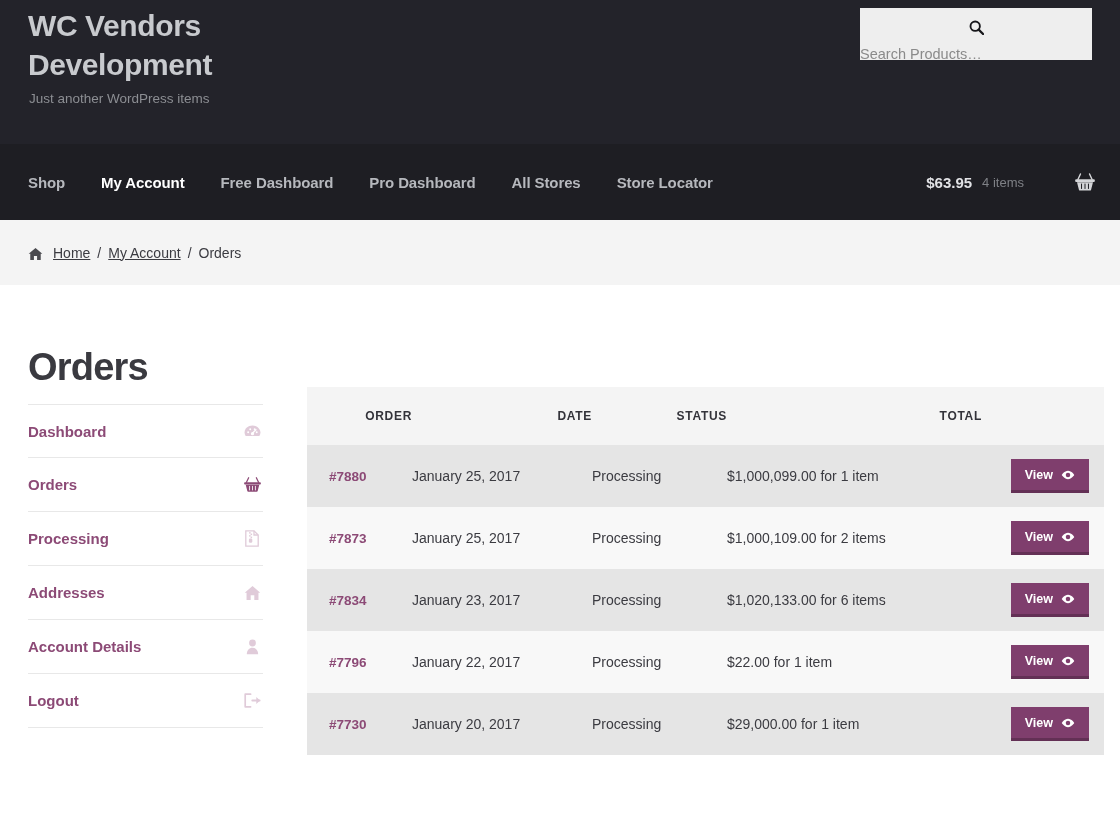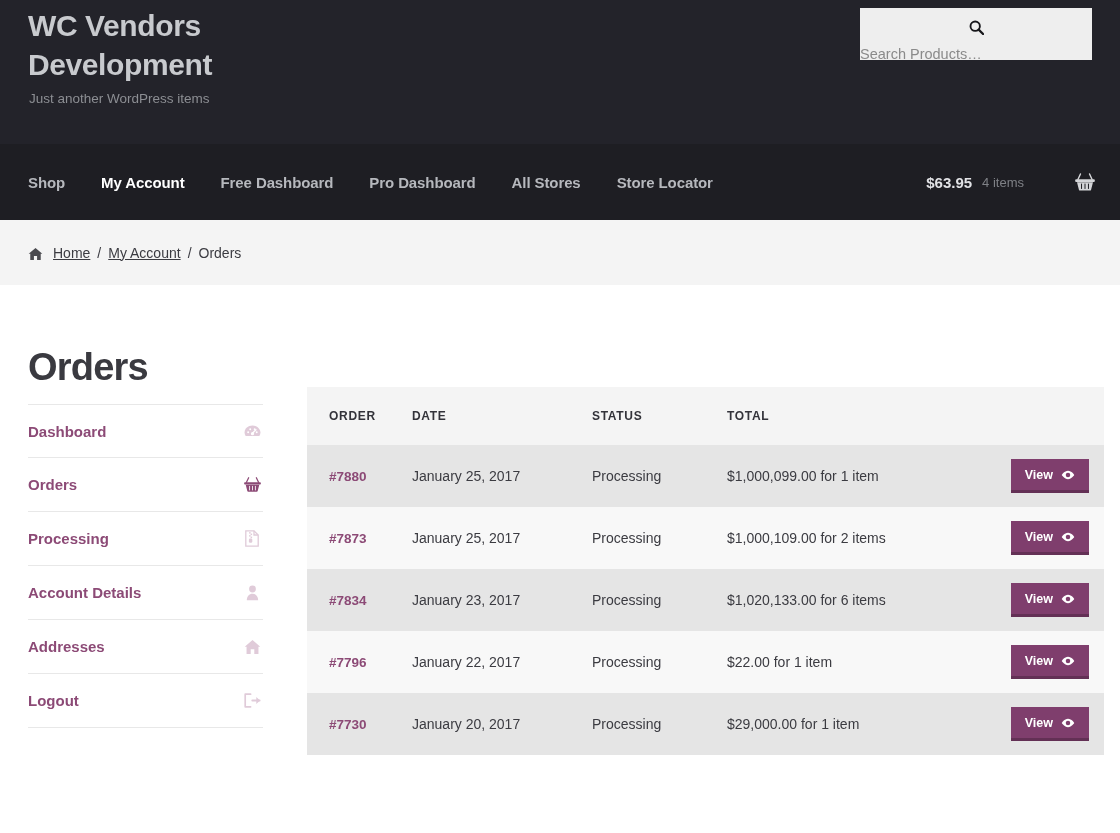--- a/index.html
+++ b/index.html
@@ -211,21 +211,21 @@
   .orders-table {
     position: absolute;
     left: 307px;
     top: 102px;
     width: 797px;
     border-collapse: collapse;
     table-layout: fixed;
   }
   .orders-table th {
     background: #f4f4f4;
-    text-align: left;
+    text-align: right;
     font-size: 12px;
     font-weight: 700;
     letter-spacing: 0.7px;
     color: #33333a;
     padding: 22px 0 22px 0;
     height: 56px;
     text-transform: uppercase;
   }
   .orders-table th.c-order   { padding-left: 22px; width: 105px; }
   .orders-table th.c-date    { width: 180px; }
@@ -389,35 +389,35 @@
             <rect x="5.6" y="3.6" width="1.5" height="1.5" fill="#e0cbd9"></rect>
             <rect x="4.1" y="5.1" width="1.5" height="1.5" fill="#e0cbd9"></rect>
             <rect x="5.6" y="6.6" width="1.5" height="1.5" fill="#e0cbd9"></rect>
             <rect x="3.9" y="8.4" width="3.4" height="4.4" rx="1.3" fill="#e0cbd9"></rect>
           </svg>
         </span>
       </a>
     </li>
     <li>
       <a href="#">
+        <span>Addresses</span>
+        <span class="acc-icon">
+          <svg width="17" height="16" viewBox="0 0 16 15" fill="none" aria-hidden="true">
+            <path d="M8 1 L15.3 7.2 L13.6 7.2 L13.6 14 L9.7 14 L9.7 9.6 L6.3 9.6 L6.3 14 L2.4 14 L2.4 7.2 L0.7 7.2 Z" fill="#e0cbd9"></path>
+          </svg>
+        </span>
+      </a>
+    </li>
+    <li>
+      <a href="#">
         <span>Account Details</span>
         <span class="acc-icon">
           <svg width="13" height="16" viewBox="0 0 13 16" fill="none" aria-hidden="true">
             <circle cx="6.5" cy="4" r="3.4" fill="#e0cbd9"></circle>
             <path d="M0.8 15.3 C0.8 11.3 3.3 8.8 6.5 8.8 C9.7 8.8 12.2 11.3 12.2 15.3 Z" fill="#e0cbd9"></path>
-          </svg>
-        </span>
-      </a>
-    </li>
-    <li>
-      <a href="#">
-        <span>Addresses</span>
-        <span class="acc-icon">
-          <svg width="17" height="16" viewBox="0 0 16 15" fill="none" aria-hidden="true">
-            <path d="M8 1 L15.3 7.2 L13.6 7.2 L13.6 14 L9.7 14 L9.7 9.6 L6.3 9.6 L6.3 14 L2.4 14 L2.4 7.2 L0.7 7.2 Z" fill="#e0cbd9"></path>
           </svg>
         </span>
       </a>
     </li>
     <li>
       <a href="#">
         <span>Logout</span>
         <span class="acc-icon">
           <svg width="18" height="15" viewBox="0 0 18 15" fill="none" aria-hidden="true">
             <path d="M7.6 1.2 L2.2 1.2 L2.2 13.8 L7.6 13.8" stroke="#e0cbd9" stroke-width="1.7" fill="none" stroke-linecap="round" stroke-linejoin="round"></path>

